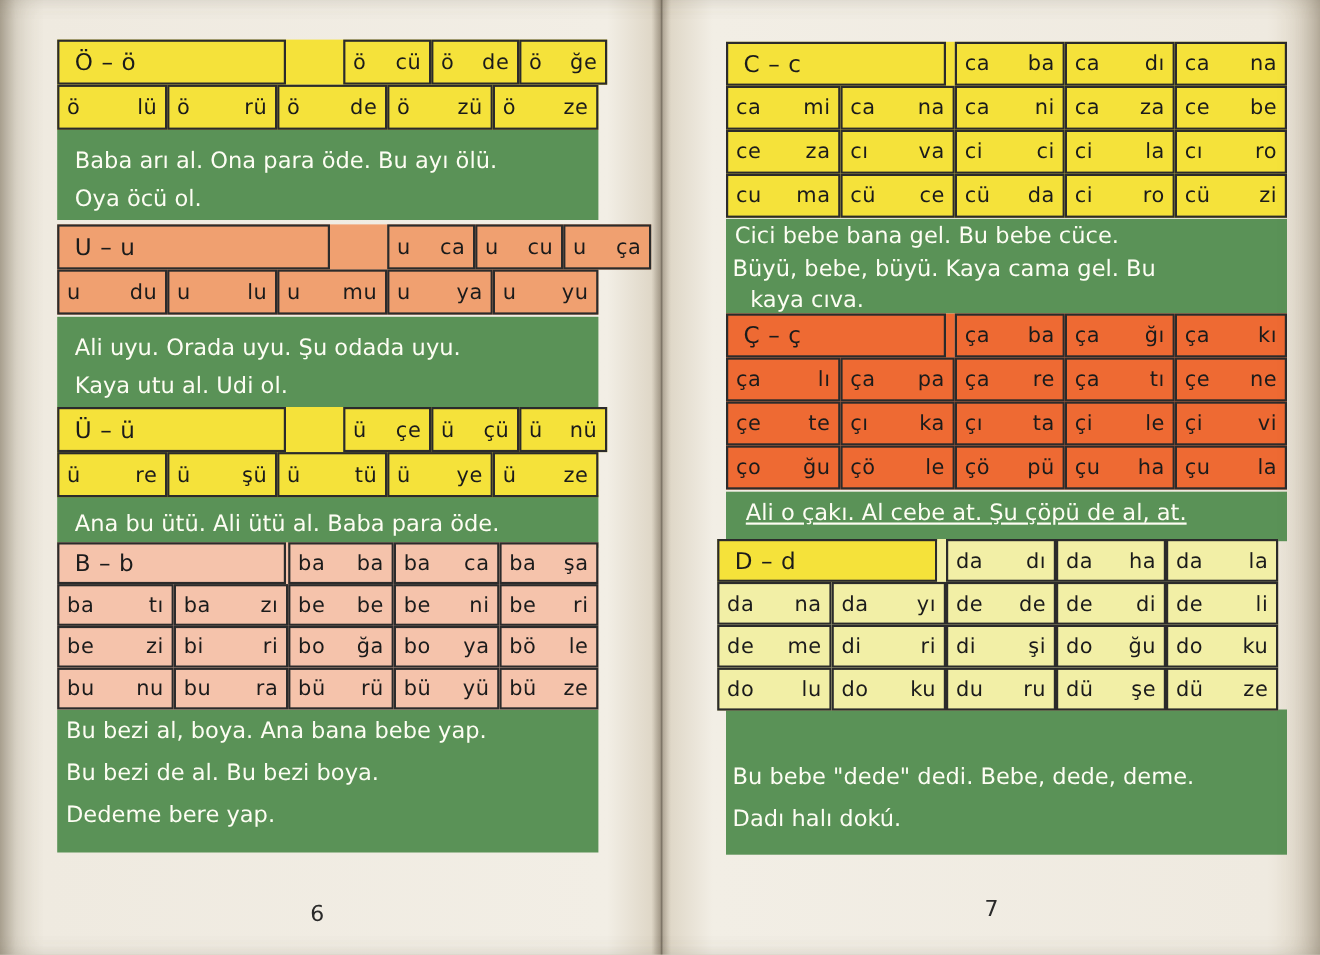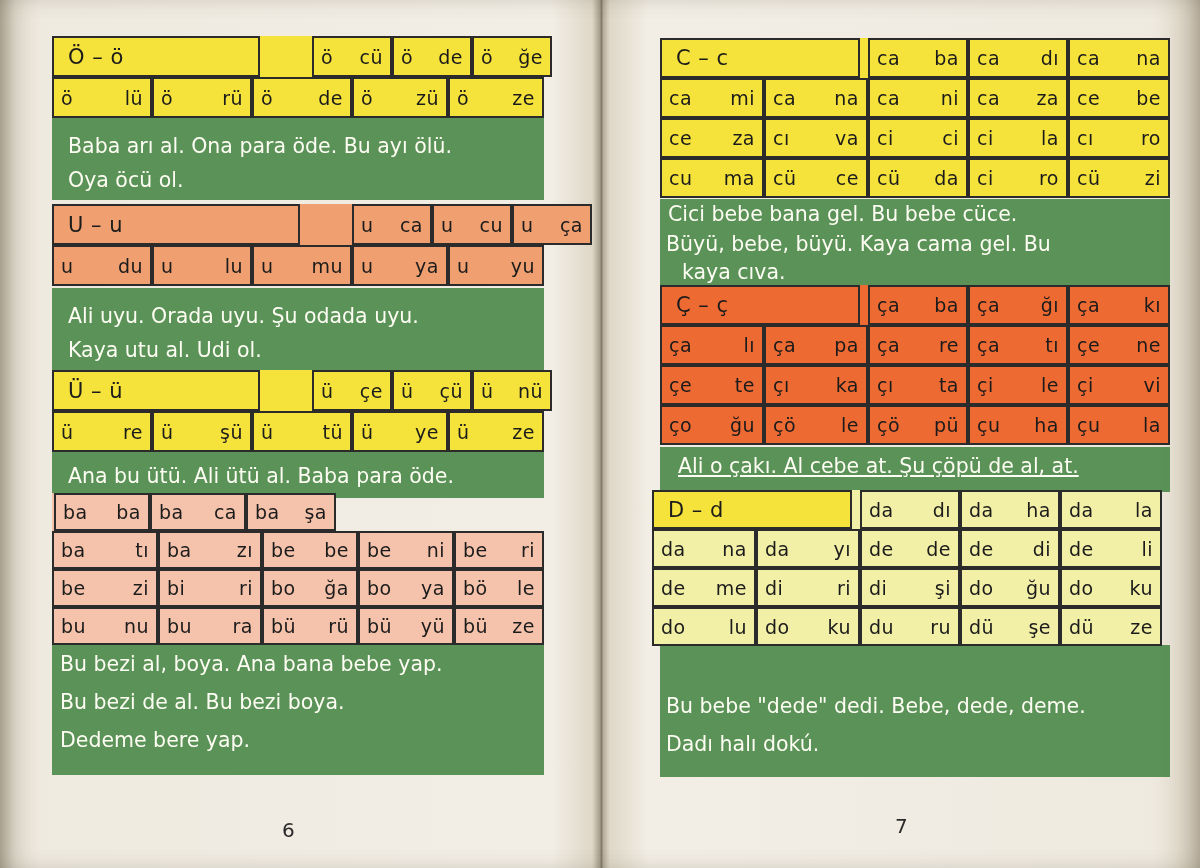--- a/index.html
+++ b/index.html
@@ -220,20 +220,23 @@
         <div class="cell pair" style="width:96px;height:41px;">
             <span>ü</span>
             <span>ze</span>
           </div>
       </div>
     </div>
     <div class="sent" style="left:68px;top:462px;">Ana bu ütü. Ali ütü al. Baba para öde.</div>
 
     <div class="block p" style="left:52px;top:493px;">
       <div class="row">
+        <div class="cell head" style="width:208px;height:38px;">
+            <span>B – b</span>
+          </div>
         <div class="cell blank" style="width:2px;height:38px;"></div>
         <div class="cell pair" style="width:96px;height:38px;">
             <span>ba</span>
             <span>ba</span>
           </div>
         <div class="cell pair" style="width:96px;height:38px;">
             <span>ba</span>
             <span>ca</span>
           </div>
         <div class="cell pair" style="width:90px;height:38px;">

